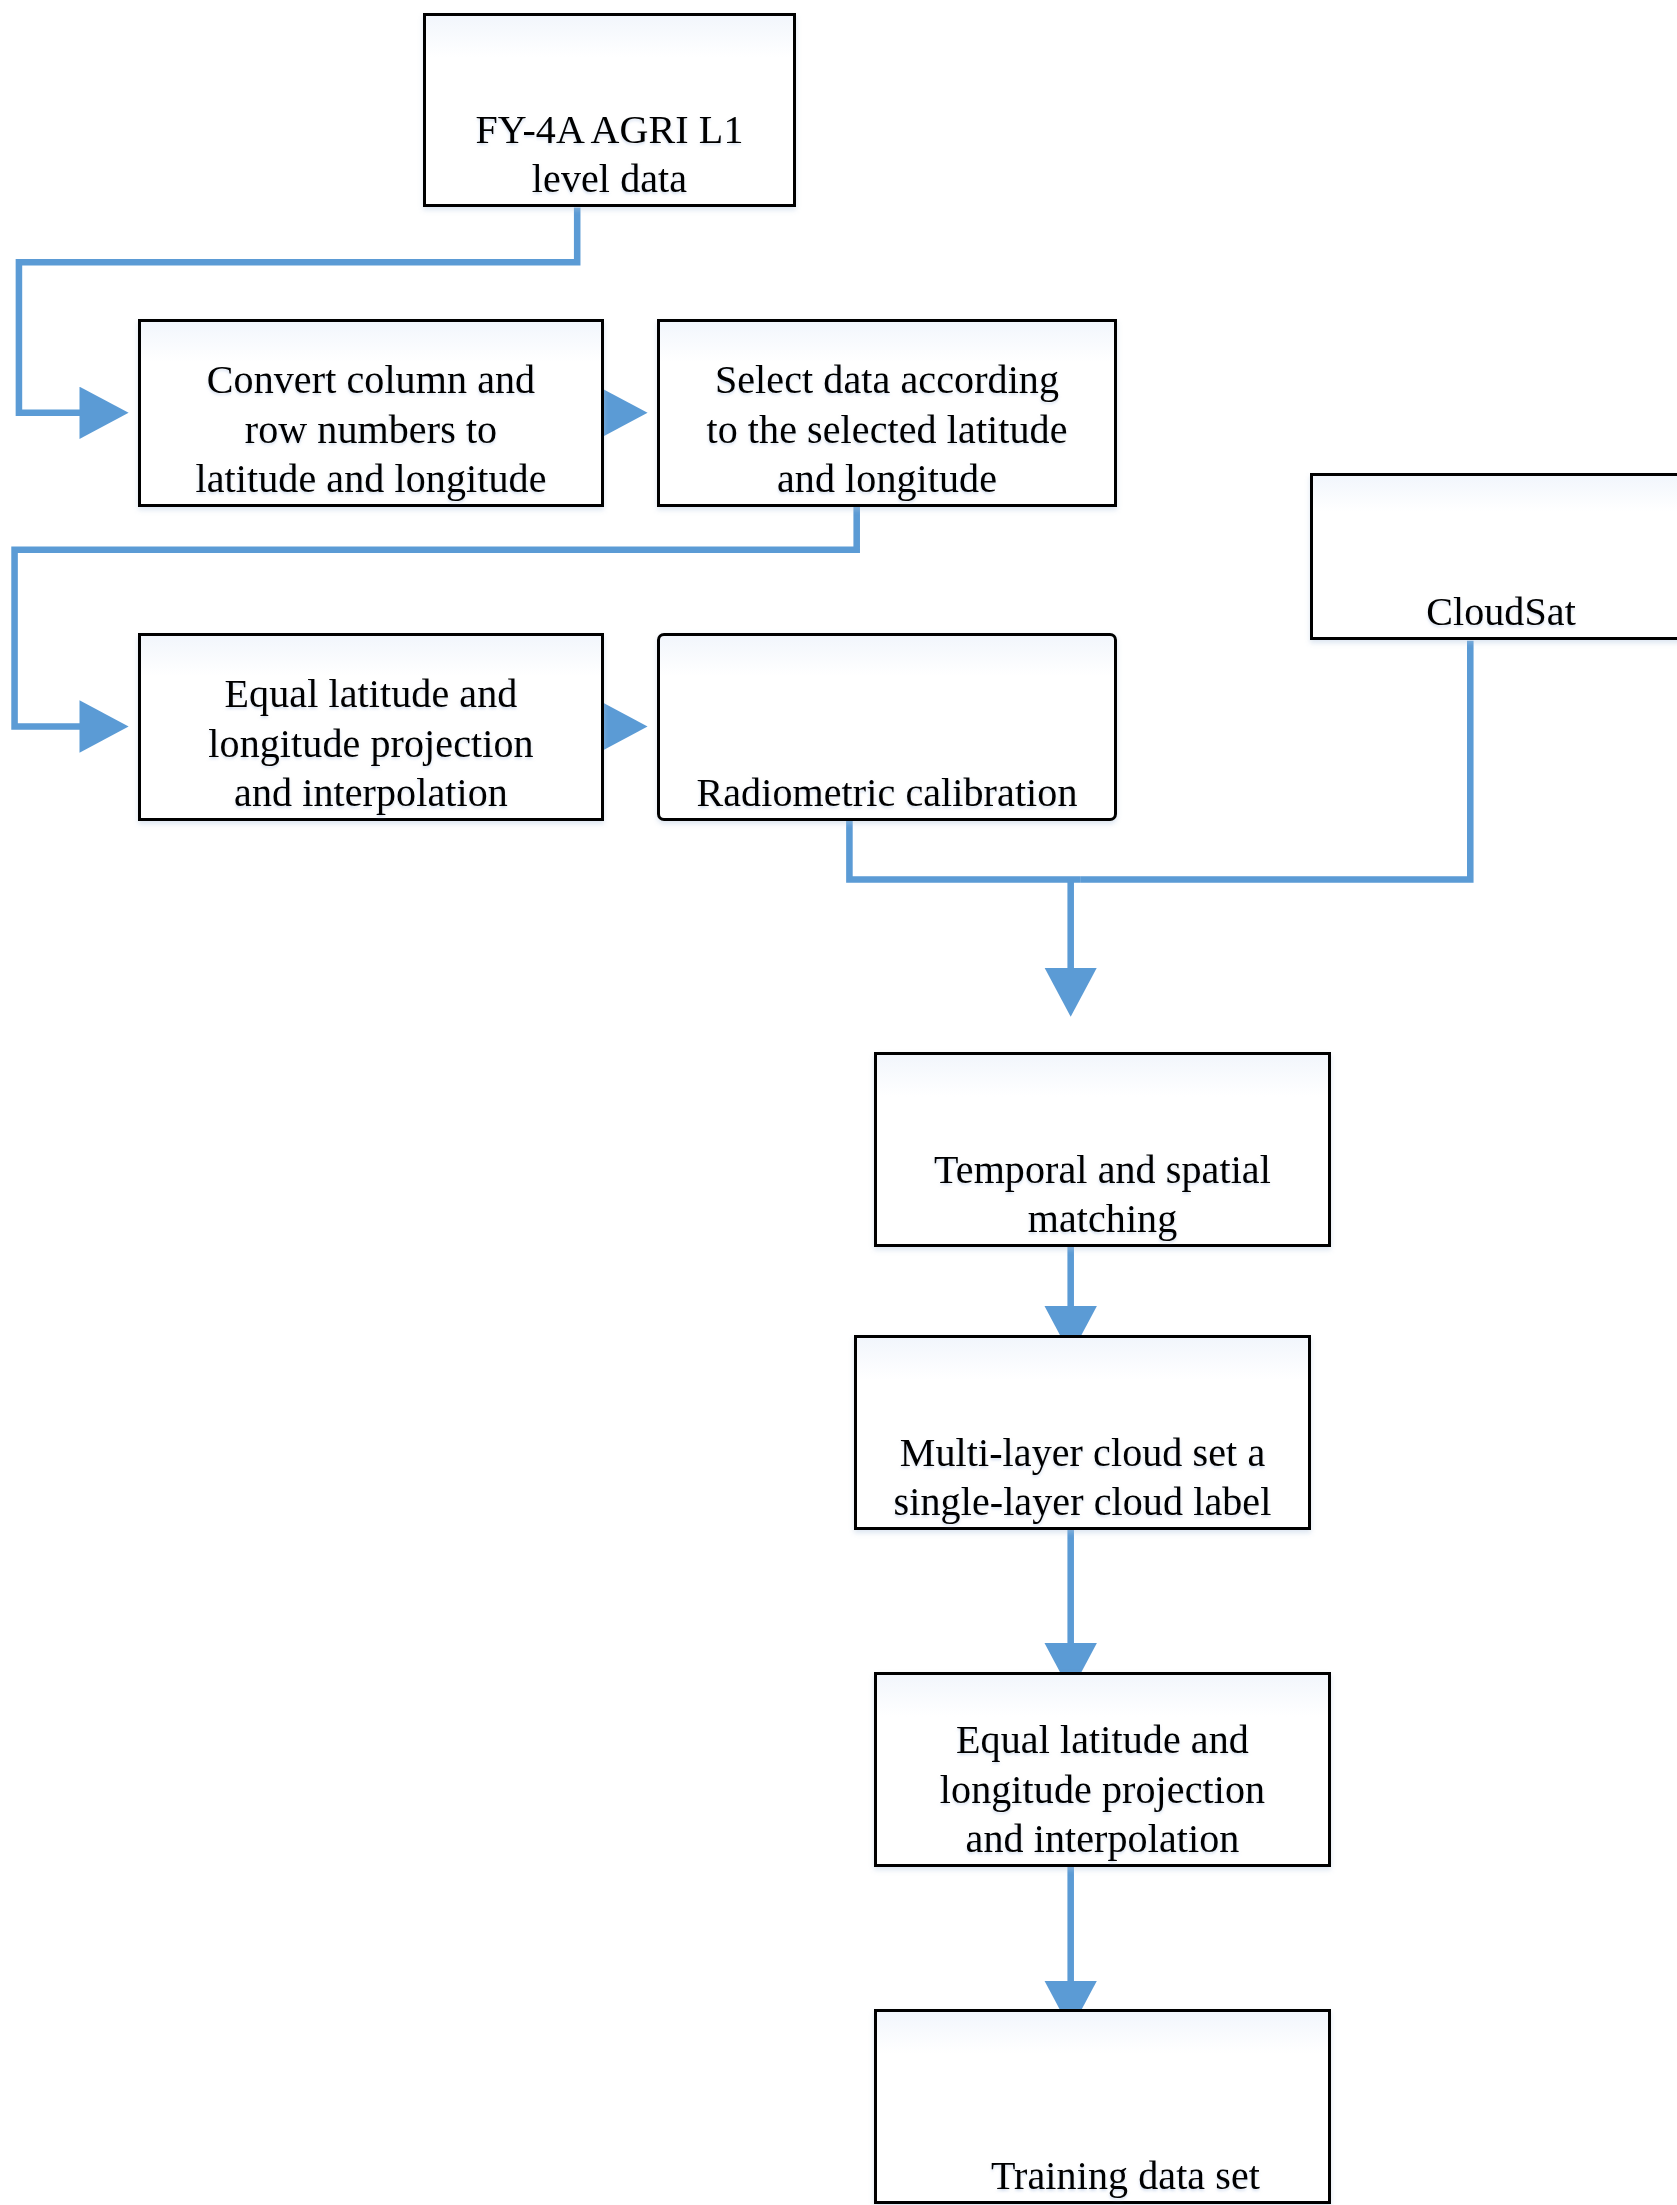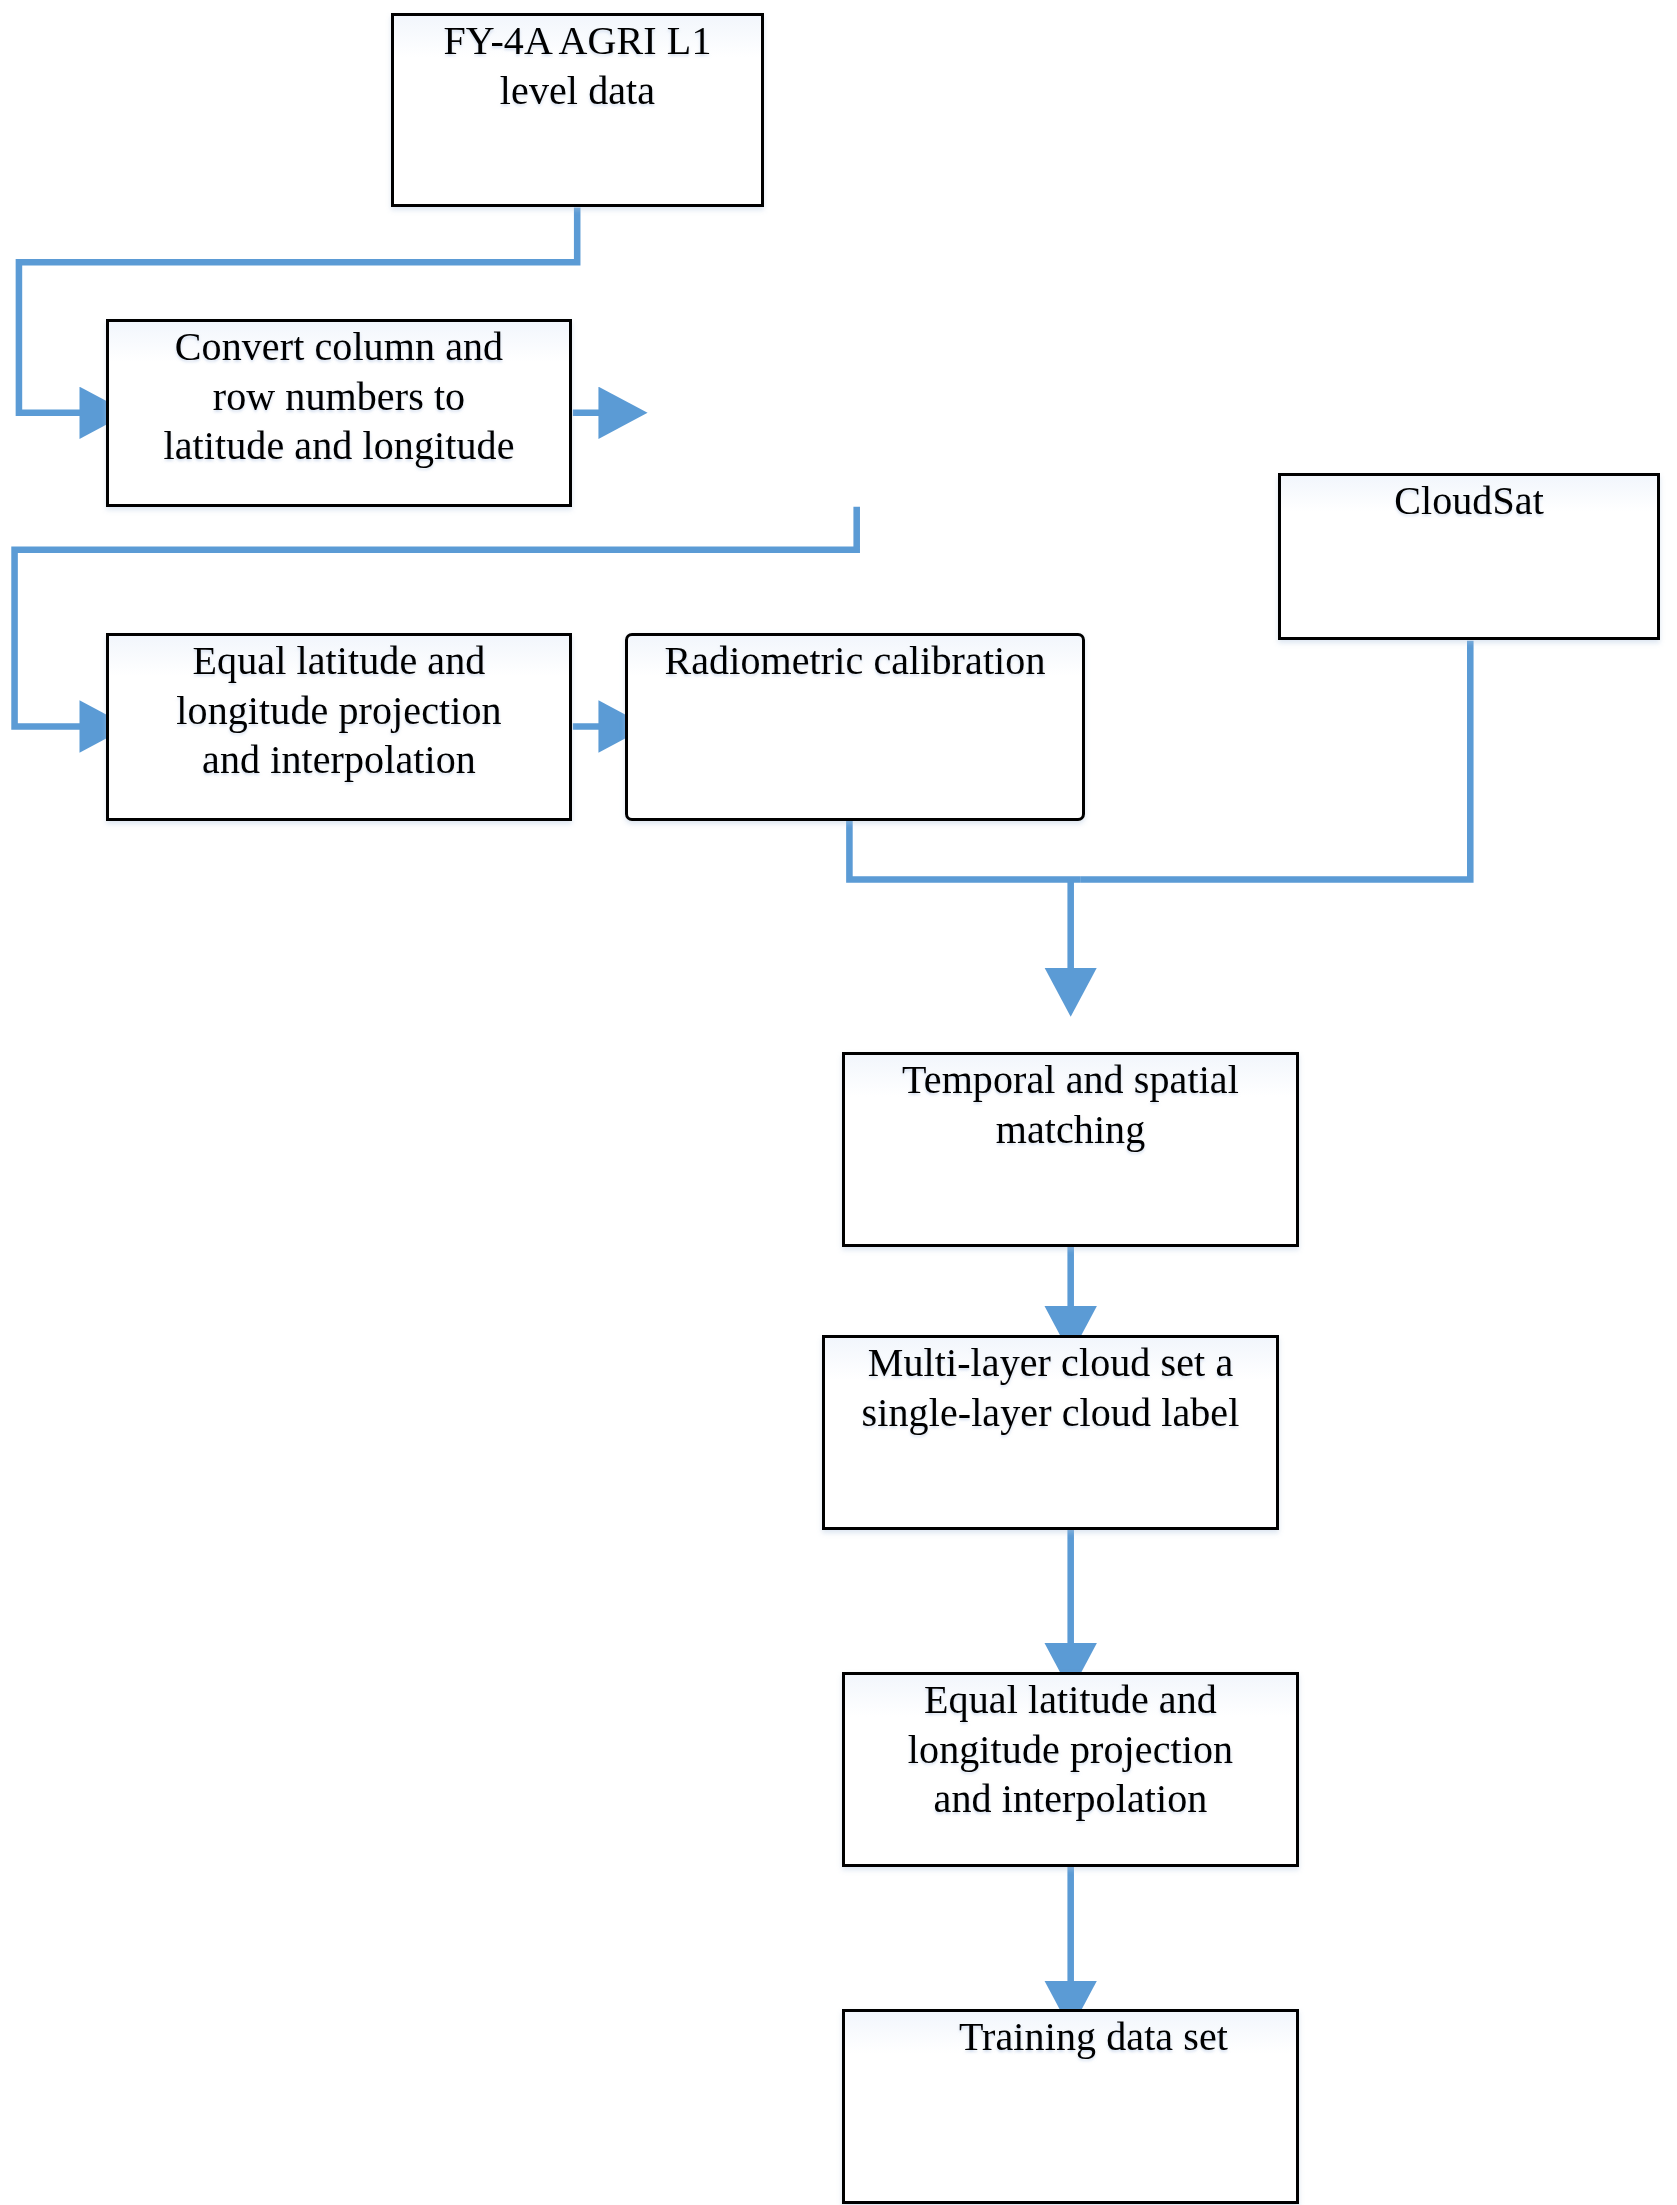--- a/index.html
+++ b/index.html
@@ -26,24 +26,25 @@
     height: 2205px;
     pointer-events: none;
   }
   .node {
     position: absolute;
     box-sizing: border-box;
     border: 3.6px solid #000000;
     background: linear-gradient(180deg, #f2f6fc 0%, #ffffff 22%, #ffffff 100%);
     box-shadow: 0 2.9px 5.1px rgba(180, 200, 225, 0.45);
     display: flex;
-    align-items: flex-start;
+    align-items: flex-end;
     justify-content: center;
     text-align: center;
     z-index: 2;
+    margin-left: 32px;
   }
   .node-label {
     display: block;
     color: #000000;
     font-size: 40px;
     line-height: 1.24;
     letter-spacing: 0.1px;
     padding: 0 10.2px;
     white-space: pre-line;
     text-shadow: 0 2.2px 2.9px rgba(175, 195, 225, 0.55);
@@ -109,20 +110,25 @@
     <span class="node-label">FY-4A AGRI L1
 level data</span>
   </div>
 
   <div class="node" style="left:106px; top:319px; width:466px; height:188px;">
     <span class="node-label">Convert column and
 row numbers to
 latitude and longitude</span>
   </div>
 
+  <div class="node" style="left:625px; top:319px; width:460px; height:188px;">
+    <span class="node-label">Select data according
+to the selected latitude
+and longitude</span>
+  </div>
 
   <div class="node" style="left:1278px; top:473px; width:382px; height:167px;">
     <span class="node-label">CloudSat</span>
   </div>
 
   <div class="node" style="left:106px; top:633px; width:466px; height:188px;">
     <span class="node-label">Equal latitude and
 longitude projection
 and interpolation</span>
   </div>

